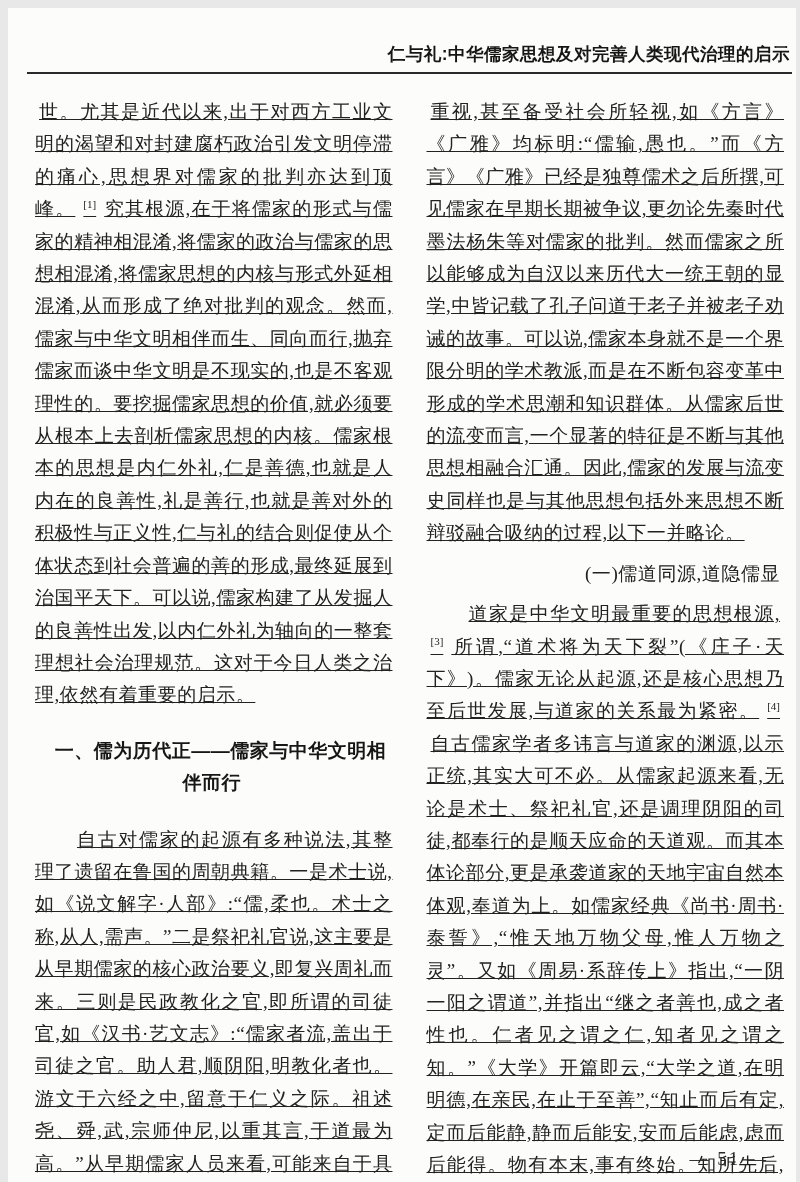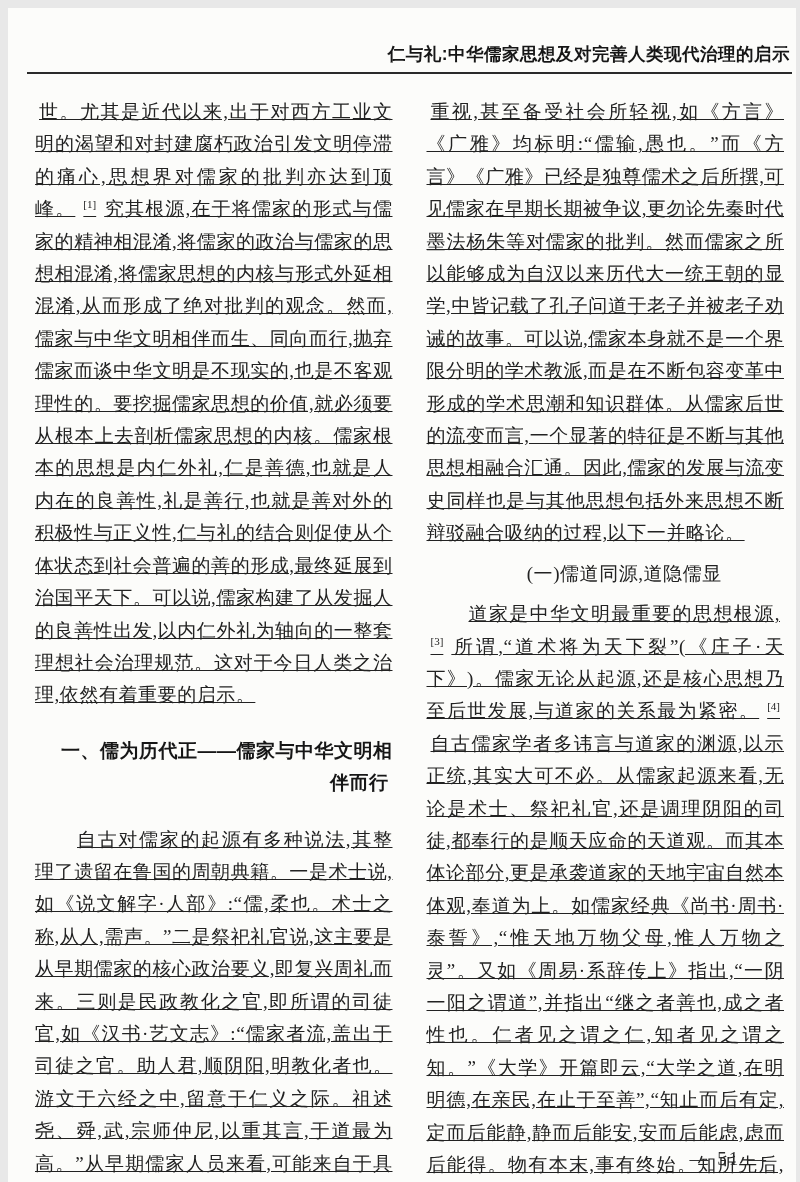--- a/index.html
+++ b/index.html
@@ -57,25 +57,25 @@
     letter-spacing: 0;
   }
   .heading {
     font-family: "Liberation Sans", "DejaVu Sans", sans-serif;
     font-weight: 700;
     font-size: 19px;
     letter-spacing: 0.5px;
     color: #161616;
     margin: 15px 0 16px 0;
     text-indent: 0.5em;
-    text-align: right;
+    text-align: center;
   }
   .subheading {
     text-indent: 2em;
-    text-align: center;
+    text-align: right;
   }
   .footer {
     position: absolute;
     right: 36px;
     top: 1136px;
     font-size: 19px;
     letter-spacing: 2px;
     color: #2a2a2a;
   }
 </style>

